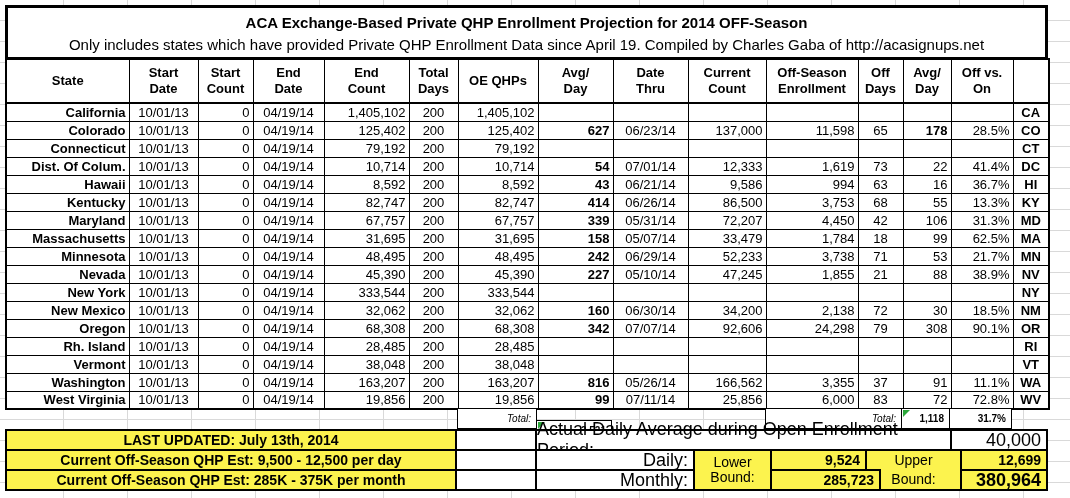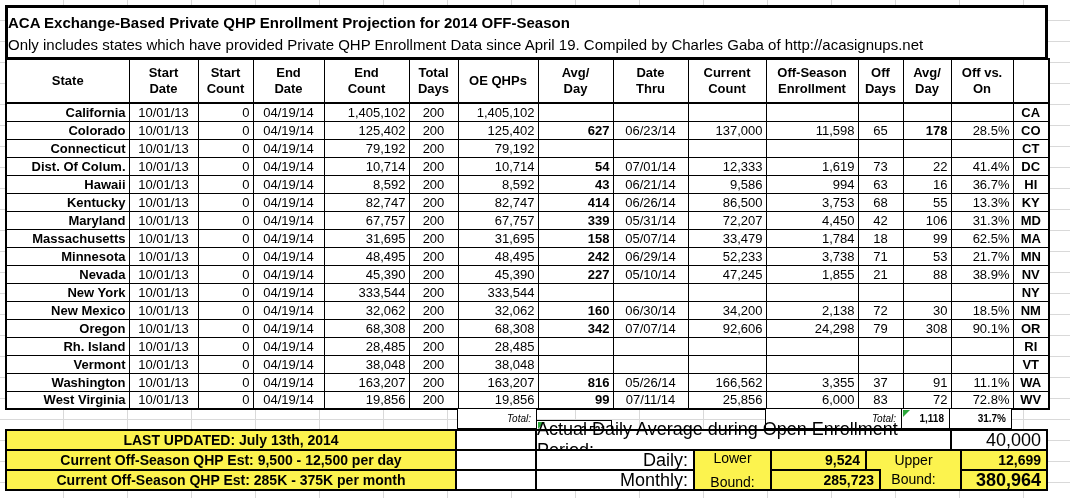--- a/index.html
+++ b/index.html
@@ -9,21 +9,21 @@
     position:relative; width:1070px; height:498px; overflow:hidden;
     background:
       repeating-linear-gradient(to right, transparent 0 63px, var(--grid) 63px 64px),
       repeating-linear-gradient(to bottom, transparent 0 20px, var(--grid) 20px 21px),
       #fff;
   }
   
   .titlebox{
     position:absolute; left:5px; top:5px; width:1043px; height:55px;
     background:#fff; border:3px solid var(--border); box-sizing:border-box;
-    padding-top:3px;
+    text-align:center; padding-top:3px;
   }
   .titlebox .t1{font-size:15px; font-weight:bold; line-height:23px;}
   .titlebox .t2{font-size:15px; line-height:22px;}
   
   table.grid{
     position:absolute; left:5px; top:58px; width:1043px;
     border-collapse:collapse; table-layout:fixed;
     border:2px solid var(--border);
     background:#fff;
   }
@@ -70,21 +70,21 @@
   .tv3{left:949px; top:408px; width:63px;}
   
   .frow{height:22px; font-size:18px;}
   .fa1{left:5px; top:429px; width:452px; font-size:14px;}
   .fa2{left:455px; top:429px; width:82px;}
   .fa3{left:535px; top:429px; width:417px;}
   .fa4{left:950px; top:429px; width:98px; font-size:18px;}
   .fb1{left:5px; top:449px; width:452px; font-size:14px;}
   .fb2{left:455px; top:449px; width:82px;}
   .fb3{left:535px; top:449px; width:160px;}
-  .flb{left:693px; top:449px; width:79px; height:42px; white-space:pre-line; text-align:center; line-height:24px; font-size:14px;}
+  .flb{left:693px; top:449px; width:79px; height:42px; white-space:pre-line; text-align:center; line-height:15px; font-size:14px;}
   .fb4{left:770px; top:449px; width:97px; font-size:14px;}
   .fub{left:865px; top:449px; width:97px; height:42px; white-space:pre-line; text-align:center; line-height:19px; font-size:14px;}
   .fb5{left:960px; top:449px; width:88px; font-size:14px;}
   .fc1{left:5px; top:469px; width:452px; font-size:14px;}
   .fc2{left:455px; top:469px; width:82px;}
   .fc3{left:535px; top:469px; width:160px;}
   .fc4{left:770px; top:469px; width:111px; font-size:14px;}
   .fc5{left:960px; top:469px; width:88px; font-size:18px;}
 </style>
 </head>

